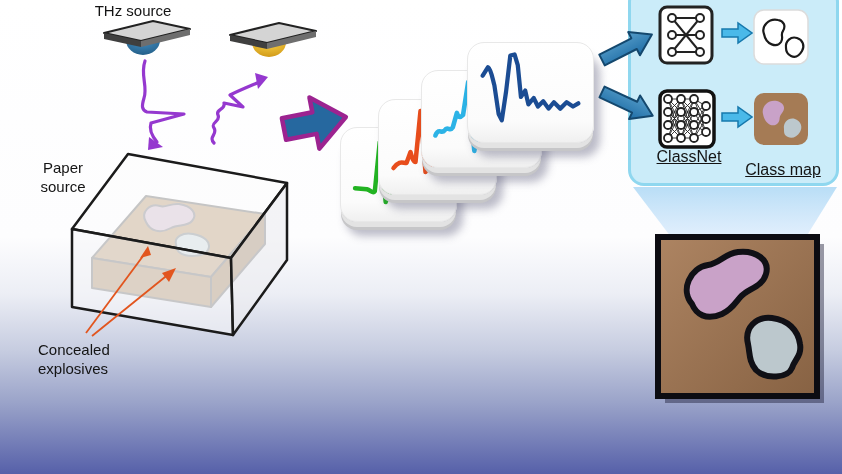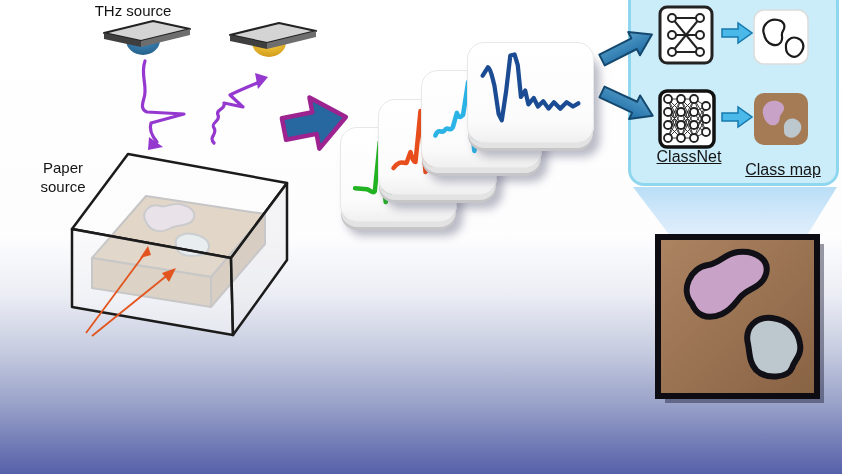--- a/index.html
+++ b/index.html
@@ -21,20 +21,21 @@
   .plabel{position:absolute;color:#141414;font-size:16px;text-align:center;text-decoration:underline;}
   #mainsvg{position:absolute;left:0;top:0;width:842px;height:474px;z-index:6;pointer-events:none;}
 </style>
 </head>
 <body>
 
 <div id="stage">
 
   <div class="lbl center" style="left:78px;top:2px;width:110px;">THz source</div>
   <div class="lbl center" style="left:31px;top:159px;width:64px;">Paper source</div>
+  <div class="lbl" style="left:38px;top:341px;width:92px;">Concealed explosives</div>
 
   <div id="panel">
 
     <svg class="picon" style="left:27px;top:16px;" width="56" height="60" viewBox="0 0 56 60">
       <rect x="2" y="2" width="52" height="56" rx="7" fill="#ffffff" stroke="#222" stroke-width="3"></rect>
       <g stroke="#222" stroke-width="2">
         <line x1="14" y1="13" x2="42" y2="13"></line>
           <line x1="14" y1="30" x2="42" y2="30"></line>
         <line x1="14" y1="47" x2="42" y2="47"></line>
           <line x1="14" y1="13" x2="42" y2="47"></line>

